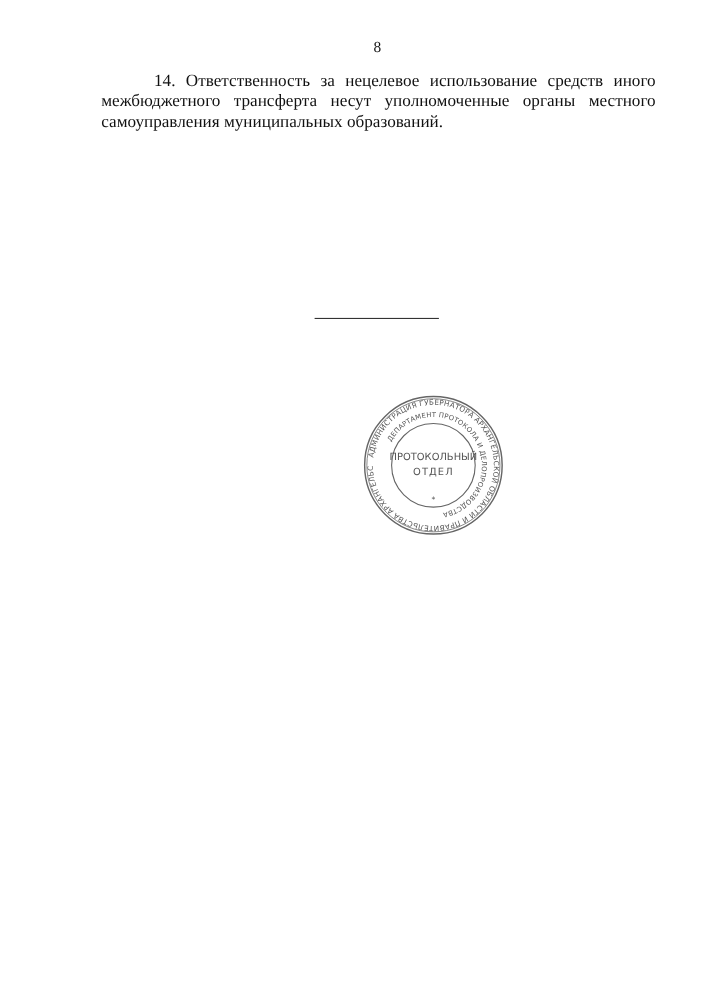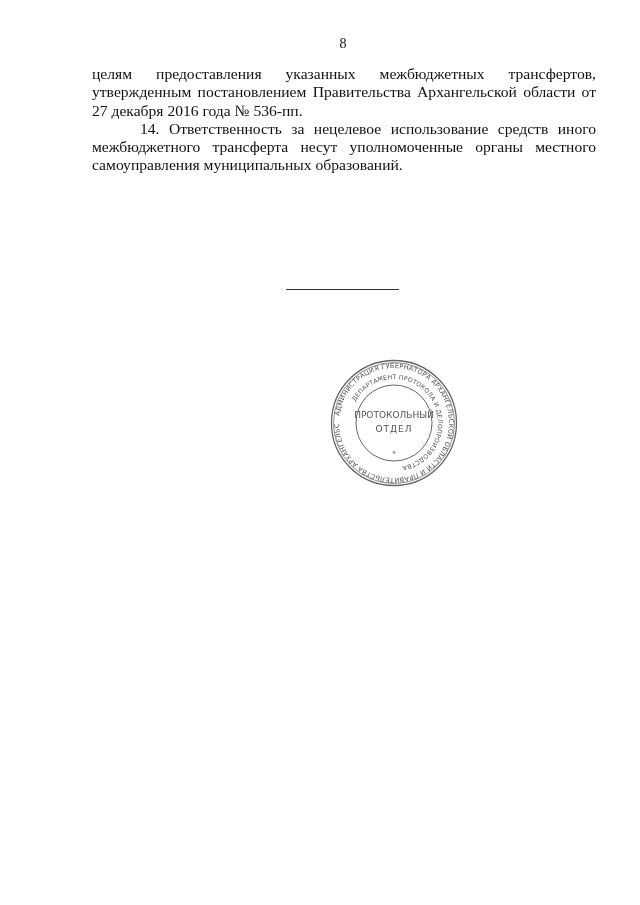--- a/index.html
+++ b/index.html
@@ -72,21 +72,20 @@
     }
   </style>
 </head>
 <body>
 
 <div class="page">
 
   <div class="page-number">8</div>
 
   <div class="body-text">
-    <p class="para">целям предоставления указанных межбюджетных трансфертов, утвержденным постановлением Правительства Архангельской области от 27 декабря 2016 года № 536-пп.</p>
     <p class="para indent">14. Ответственность за нецелевое использование средств иного межбюджетного трансферта несут уполномоченные органы местного самоуправления муниципальных образований.</p>
   </div>
 
   <div class="divider"></div>
 
   <div class="stamp">
     <svg viewBox="0 0 130 130" xmlns="http://www.w3.org/2000/svg">
       <defs>
         <path id="outerPath" d="M 65,65 m -55,0 a 55,55 0 1,1 110,0 a 55,55 0 1,1 -110,0"></path>
         <path id="innerPath" d="M 65,65 m -44,0 a 44,44 0 1,1 88,0 a 44,44 0 1,1 -88,0"></path>

